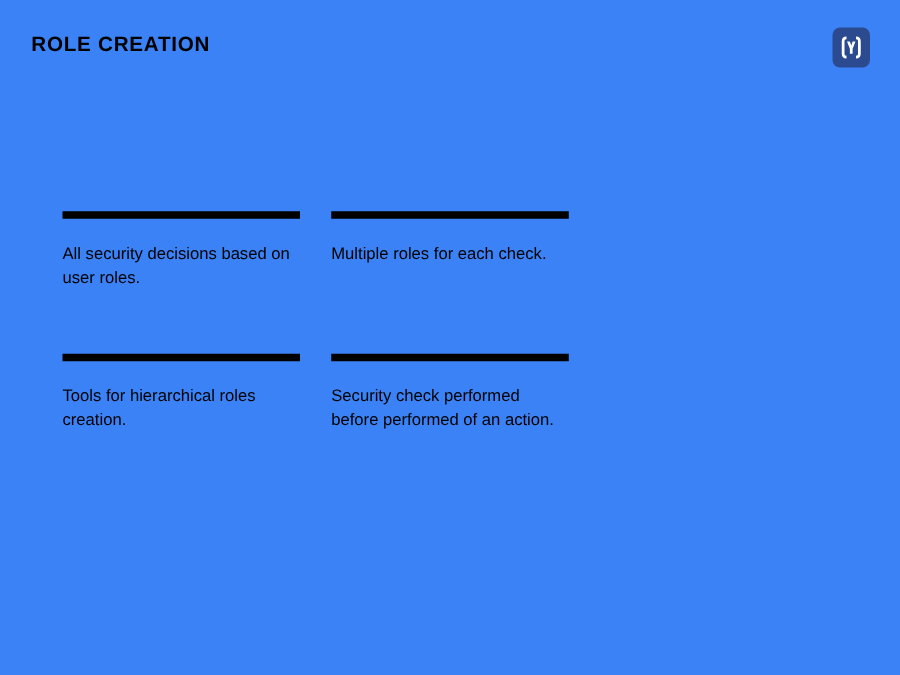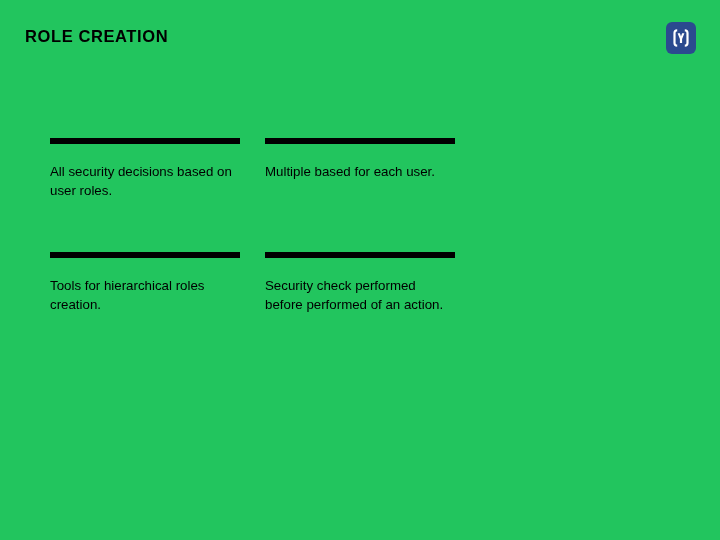--- a/index.html
+++ b/index.html
@@ -11,21 +11,21 @@
     height: 540px;
     background: #ffffff;
     font-family: "Liberation Sans", sans-serif;
     overflow: hidden;
   }
 
   .slide {
     position: relative;
     width: 720px;
     height: 540px;
-    background: #22c55e;
+    background: #3b82f6;
   }
 
   
   .slide-title {
     position: absolute;
     left: 25px;
     top: 26px;
     font-size: 16.5px;
     font-weight: bold;
     letter-spacing: 0.6px;
@@ -54,20 +54,21 @@
   .content-grid {
     position: absolute;
     left: 50px;
     top: 138px;
     width: 620px;
   }
 
   .grid-row {
     display: flex;
     gap: 25px;
+    margin-top: 31px;
   }
   .grid-row.row-2 {
     margin-top: 52px;
     align-items: center;
   }
 
   .card {
     width: 190px;
     flex: 0 0 190px;
   }
@@ -111,21 +112,21 @@
 
     <div class="grid-row row-1">
 
       <div class="card">
         <div class="card-rule"></div>
         <div class="card-text">All security decisions based on user roles.</div>
       </div>
 
       <div class="card">
         <div class="card-rule"></div>
-        <div class="card-text">Multiple based for each user.</div>
+        <div class="card-text">Multiple roles for each check.</div>
       </div>
 
 
     </div>
 
     <div class="grid-row row-2">
 
       <div class="card">
         <div class="card-rule"></div>
         <div class="card-text">Tools for hierarchical roles creation.</div>

